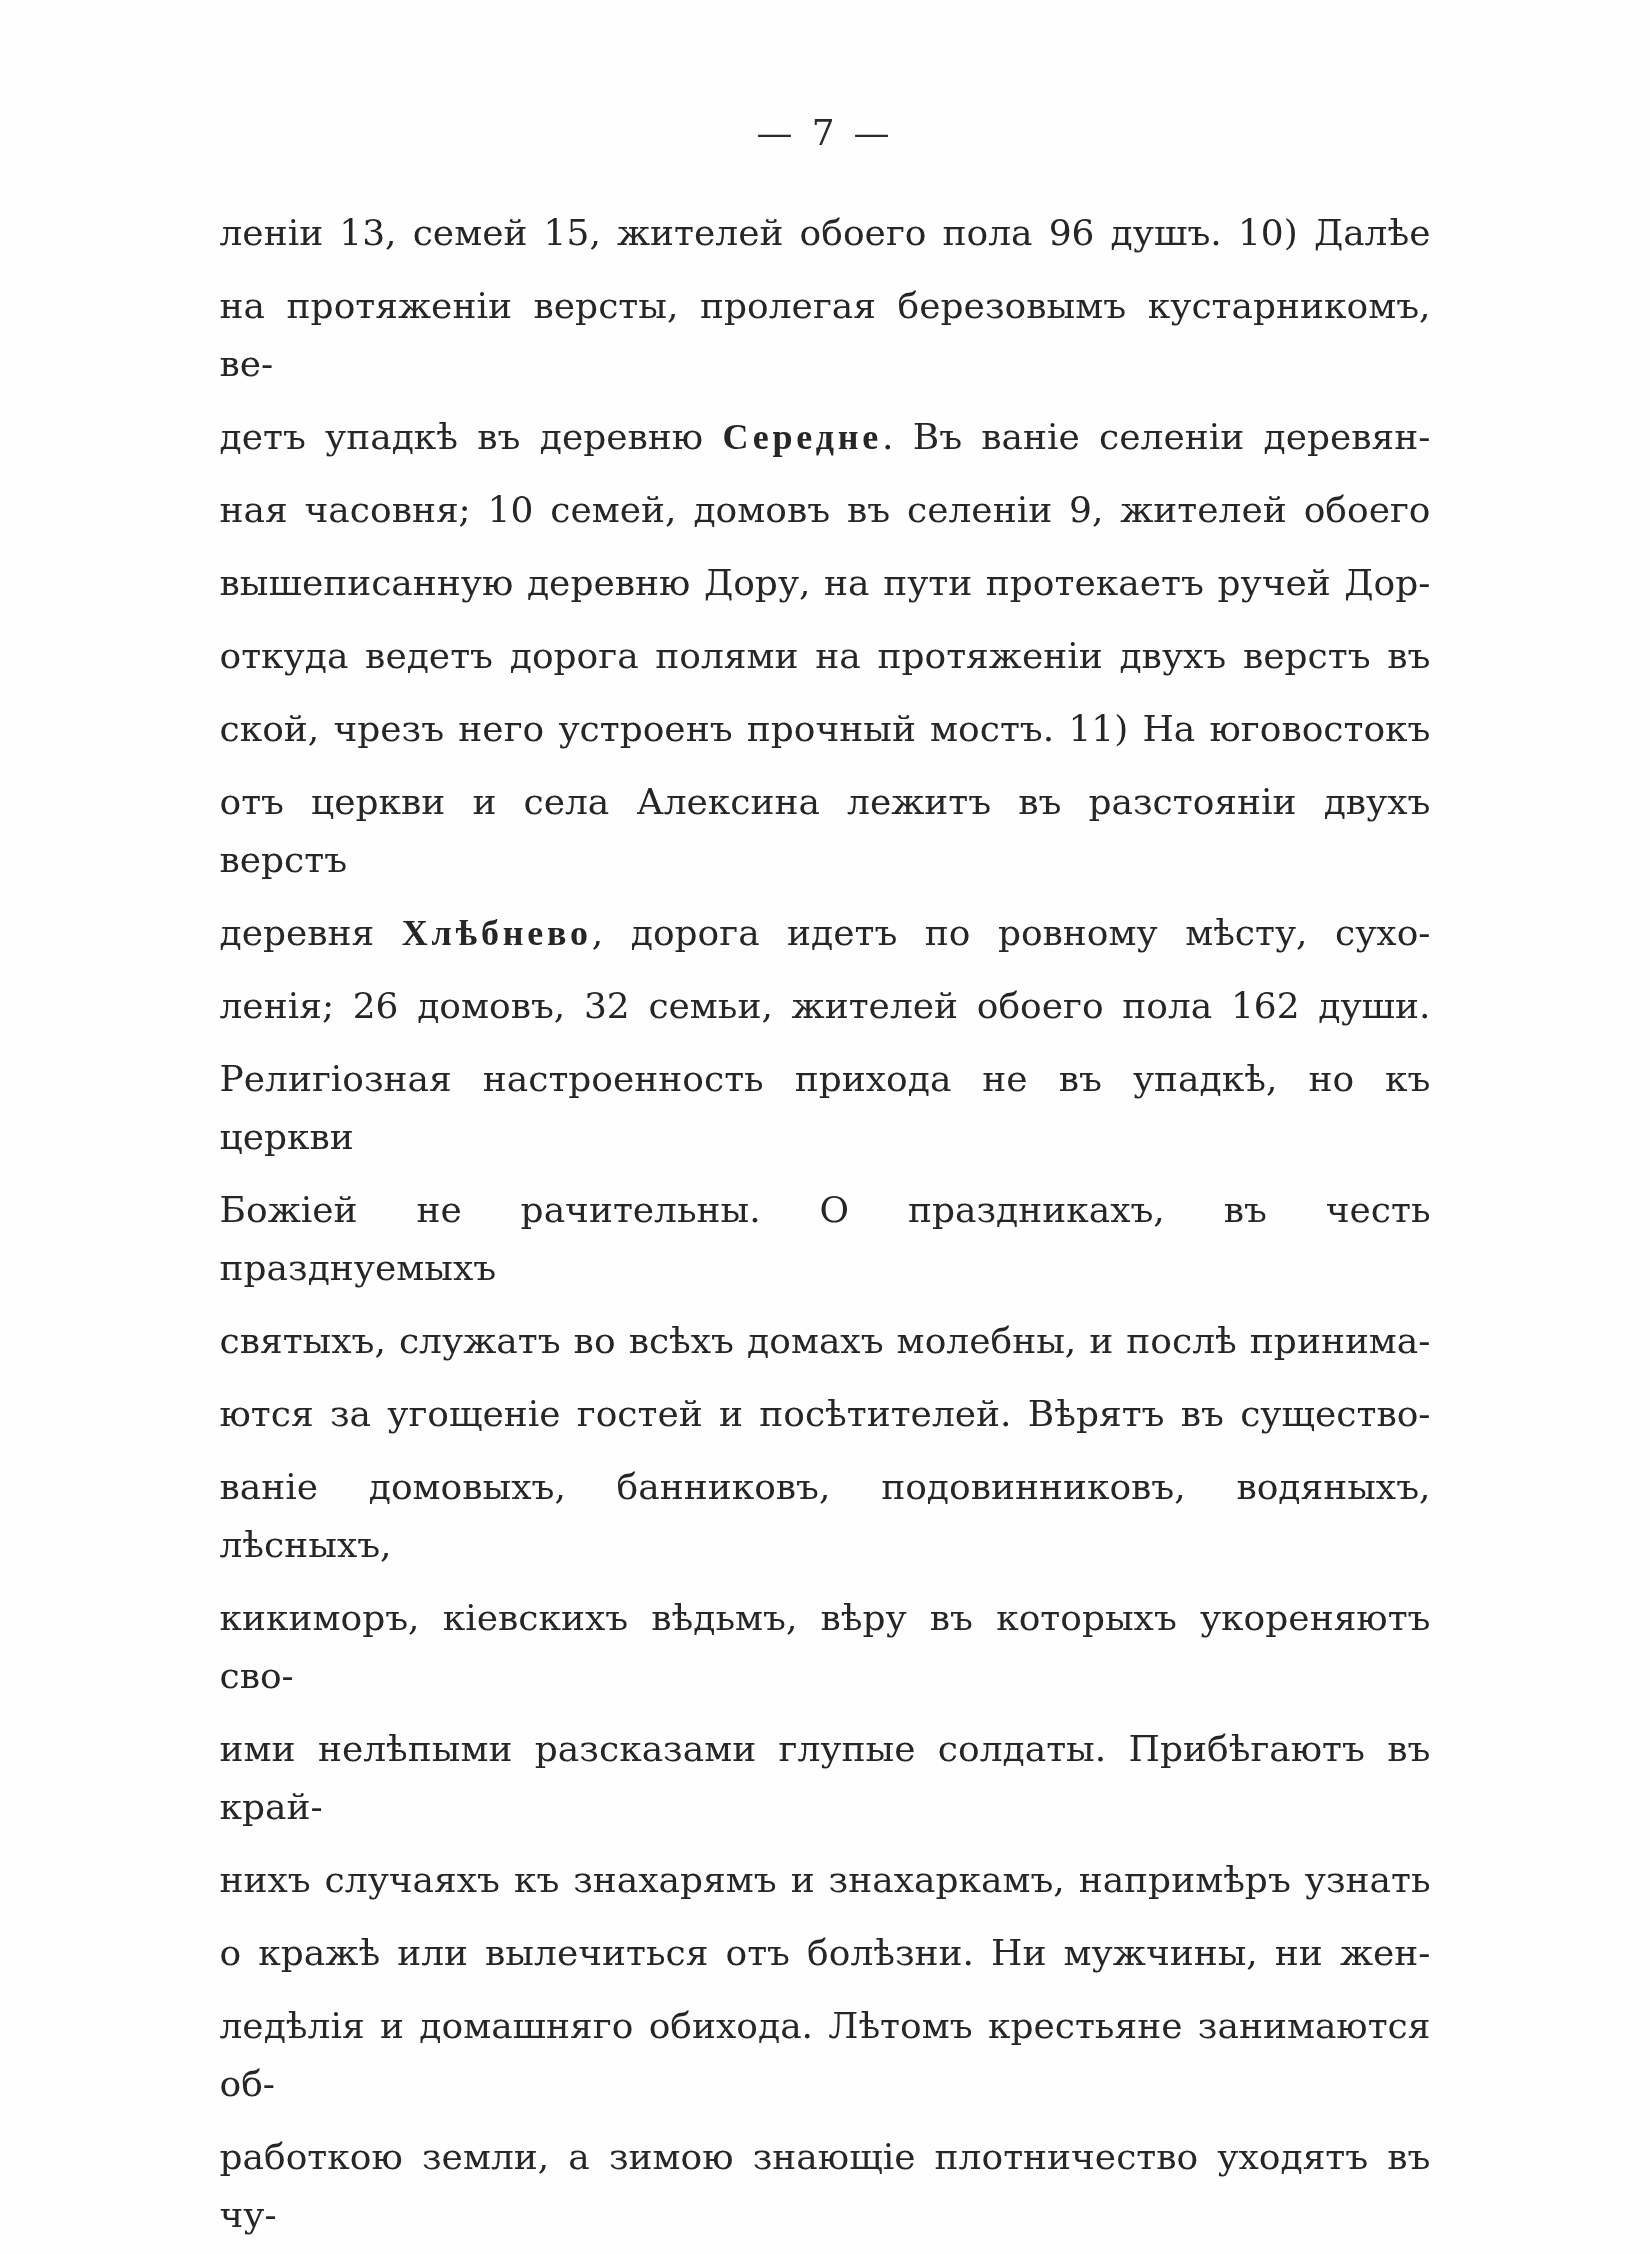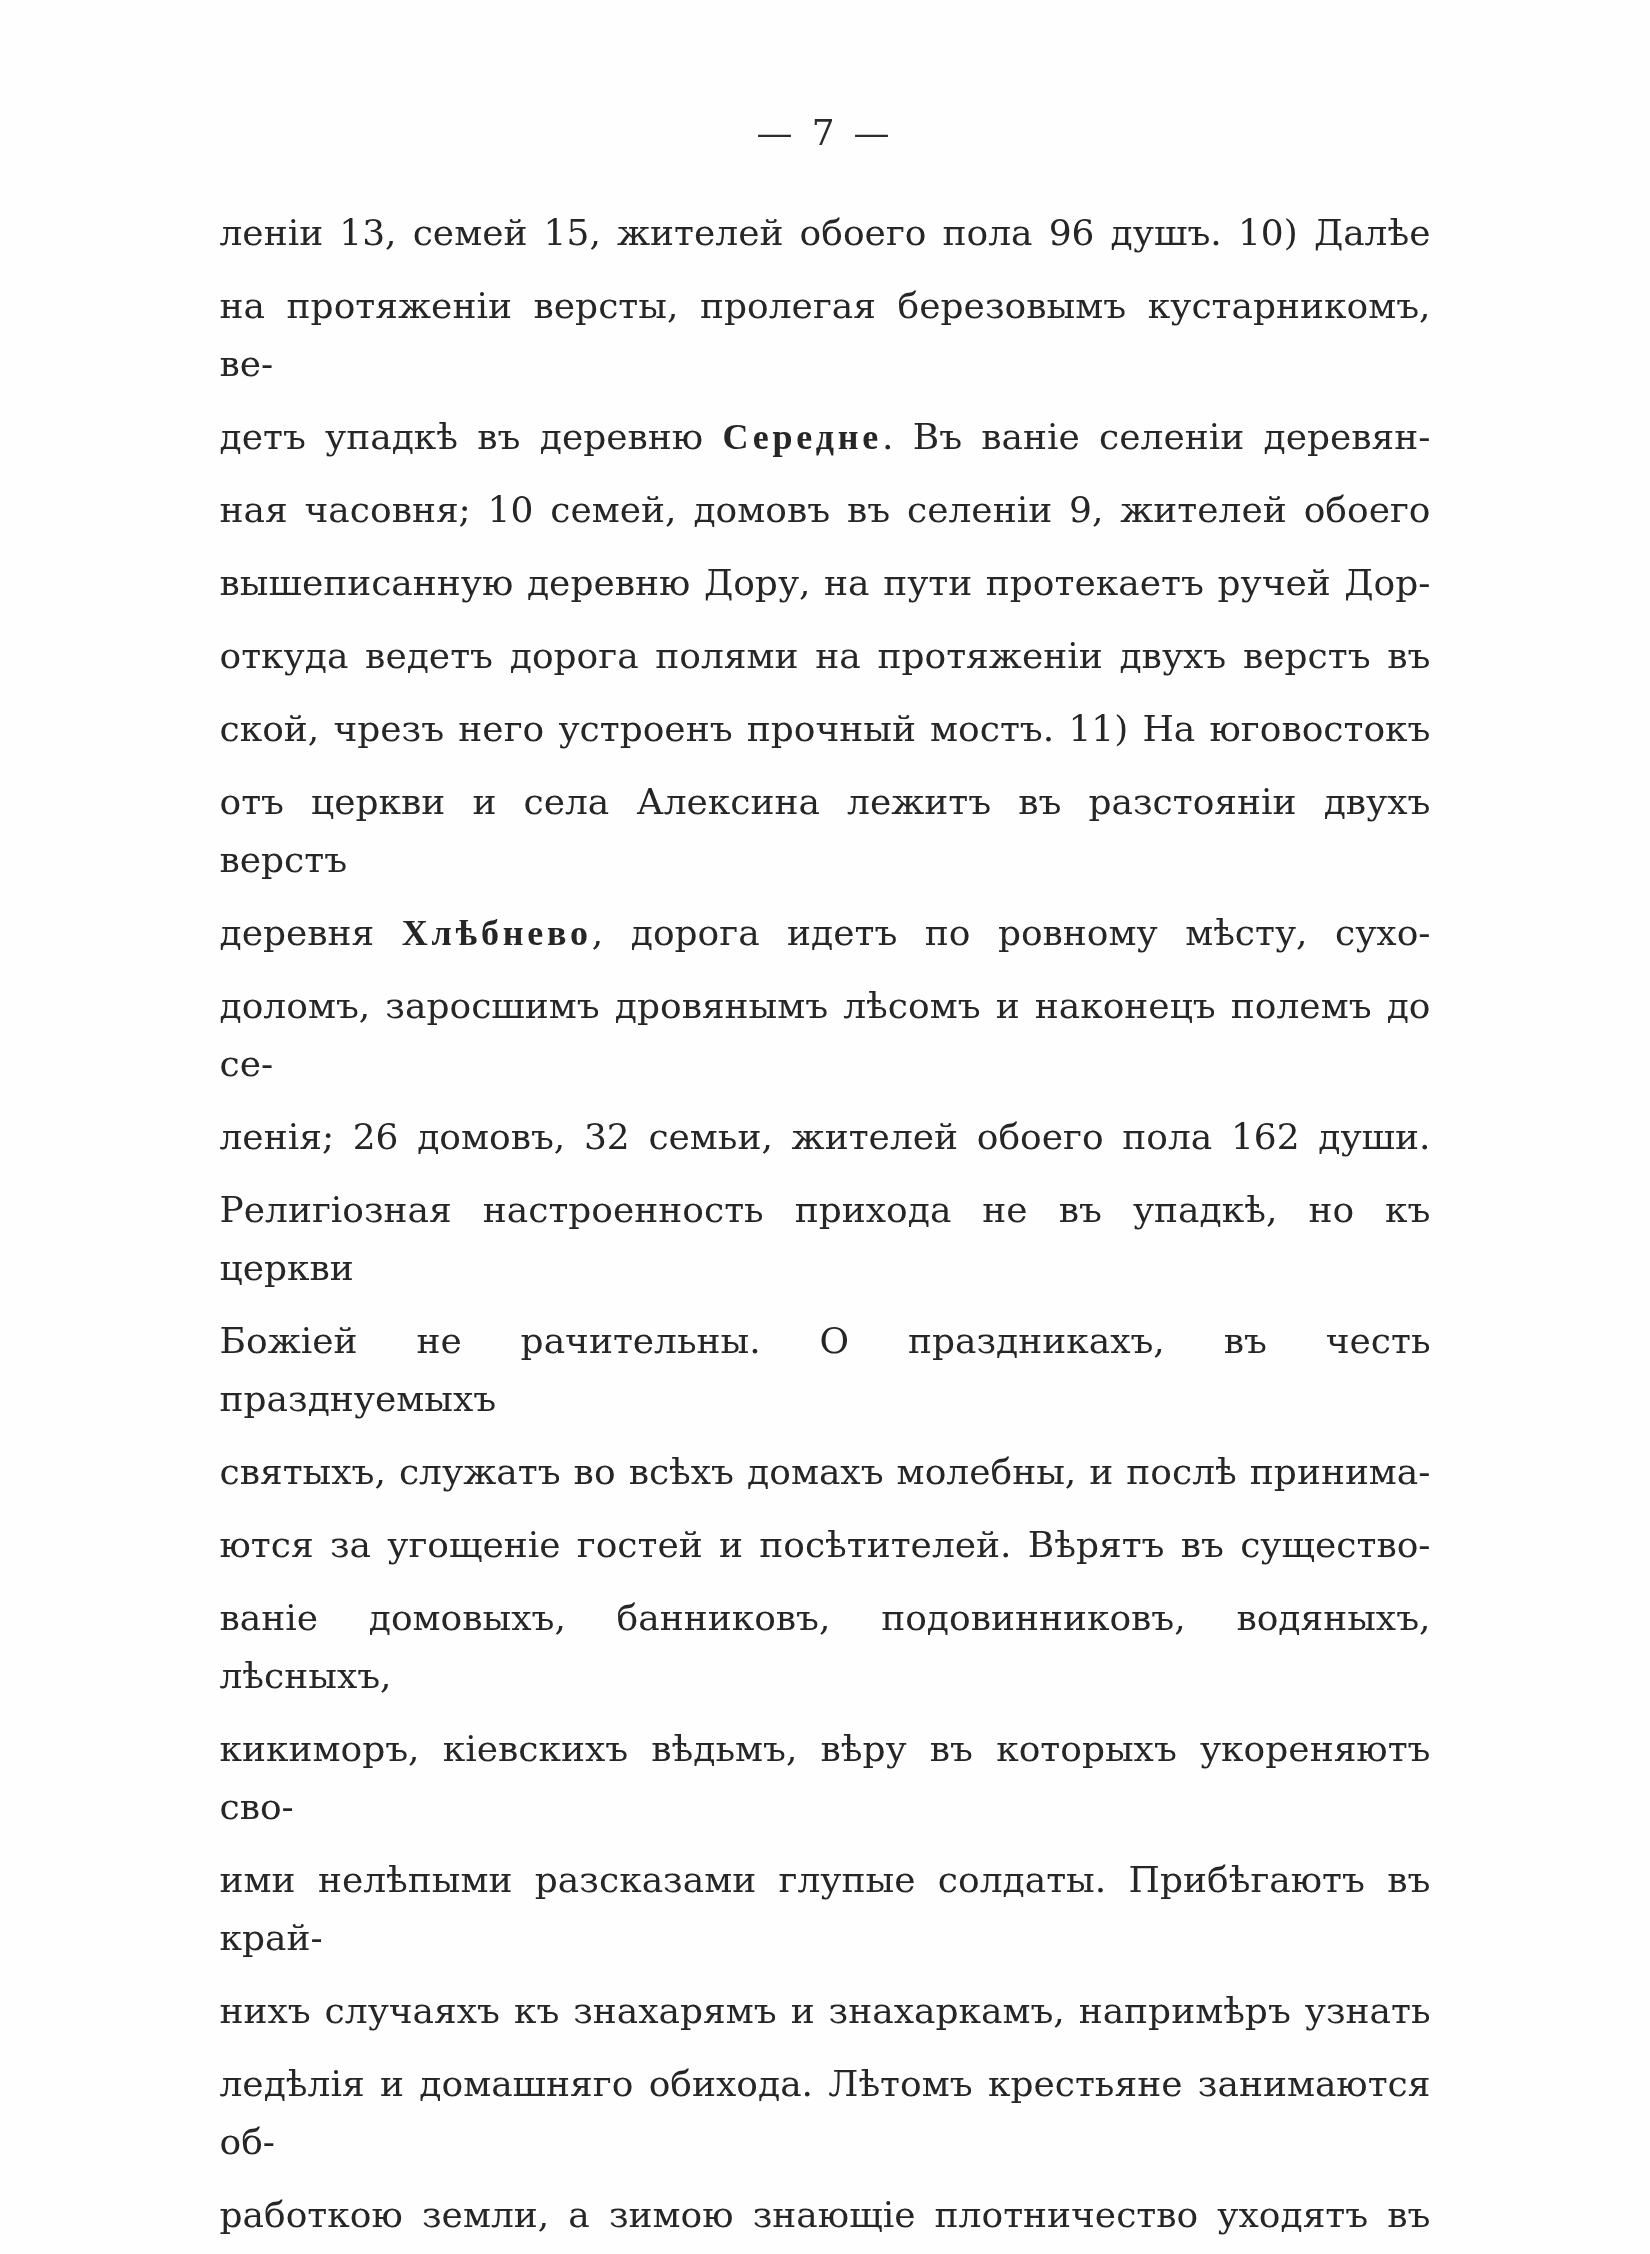--- a/index.html
+++ b/index.html
@@ -53,28 +53,28 @@
   <div class="text-block">
       <div class="line"><span>леніи 13, семей 15, жителей обоего пола 96 душъ. 10) Далѣе</span></div>
       <div class="line"><span>на протяженіи версты, пролегая березовымъ кустарникомъ, ве-</span></div>
       <div class="line"><span>детъ упадкѣ въ деревню </span><span class="bold-word">Середне</span><span>. Въ ваніе селеніи деревян-</span></div>
       <div class="line"><span>ная часовня; 10 семей, домовъ въ селеніи 9, жителей обоего</span></div>
       <div class="line"><span>вышеписанную деревню Дору, на пути протекаетъ ручей Дор-</span></div>
       <div class="line"><span>откуда ведетъ дорога полями на протяженіи двухъ верстъ въ</span></div>
       <div class="line"><span>ской, чрезъ него устроенъ прочный мостъ. 11) На юговостокъ</span></div>
       <div class="line"><span>отъ церкви и села Алексина лежитъ въ разстояніи двухъ верстъ</span></div>
       <div class="line"><span>деревня </span><span class="bold-word">Хлѣбнево</span><span>, дорога идетъ по ровному мѣсту, сухо-</span></div>
-      <div class="line"><span>доломъ, заросшимъ дровянымъ лѣсомъ и наконецъ полемъ до се-</span></div>
       <div class="line"><span>ленія; 26 домовъ, 32 семьи, жителей обоего пола 162 души.</span></div>
       <div class="line"><span>Религіозная настроенность прихода не въ упадкѣ, но къ церкви</span></div>
       <div class="line"><span>Божіей не рачительны. О праздникахъ, въ честь празднуемыхъ</span></div>
       <div class="line"><span>святыхъ, служатъ во всѣхъ домахъ молебны, и послѣ принима-</span></div>
       <div class="line"><span>ются за угощеніе гостей и посѣтителей. Вѣрятъ въ существо-</span></div>
       <div class="line"><span>ваніе домовыхъ, банниковъ, подовинниковъ, водяныхъ, лѣсныхъ,</span></div>
       <div class="line"><span>кикиморъ, кіевскихъ вѣдьмъ, вѣру въ которыхъ укореняютъ сво-</span></div>
       <div class="line"><span>ими нелѣпыми разсказами глупые солдаты. Прибѣгаютъ въ край-</span></div>
       <div class="line"><span>нихъ случаяхъ къ знахарямъ и знахаркамъ, напримѣръ узнать</span></div>
+      <div class="line"><span>о кражѣ или вылечиться отъ болѣзни. Ни мужчины, ни жен-</span></div>
       <div class="line"><span>ледѣлія и домашняго обихода. Лѣтомъ крестьяне занимаются об-</span></div>
       <div class="line"><span>работкою земли, а зимою знающіе плотничество уходятъ въ чу-</span></div>
       <div class="line"><span>жой край заработать деньгу, другіе по той же части остаются</span></div>
     </div>
 </div>
 
 
 </body></html>

